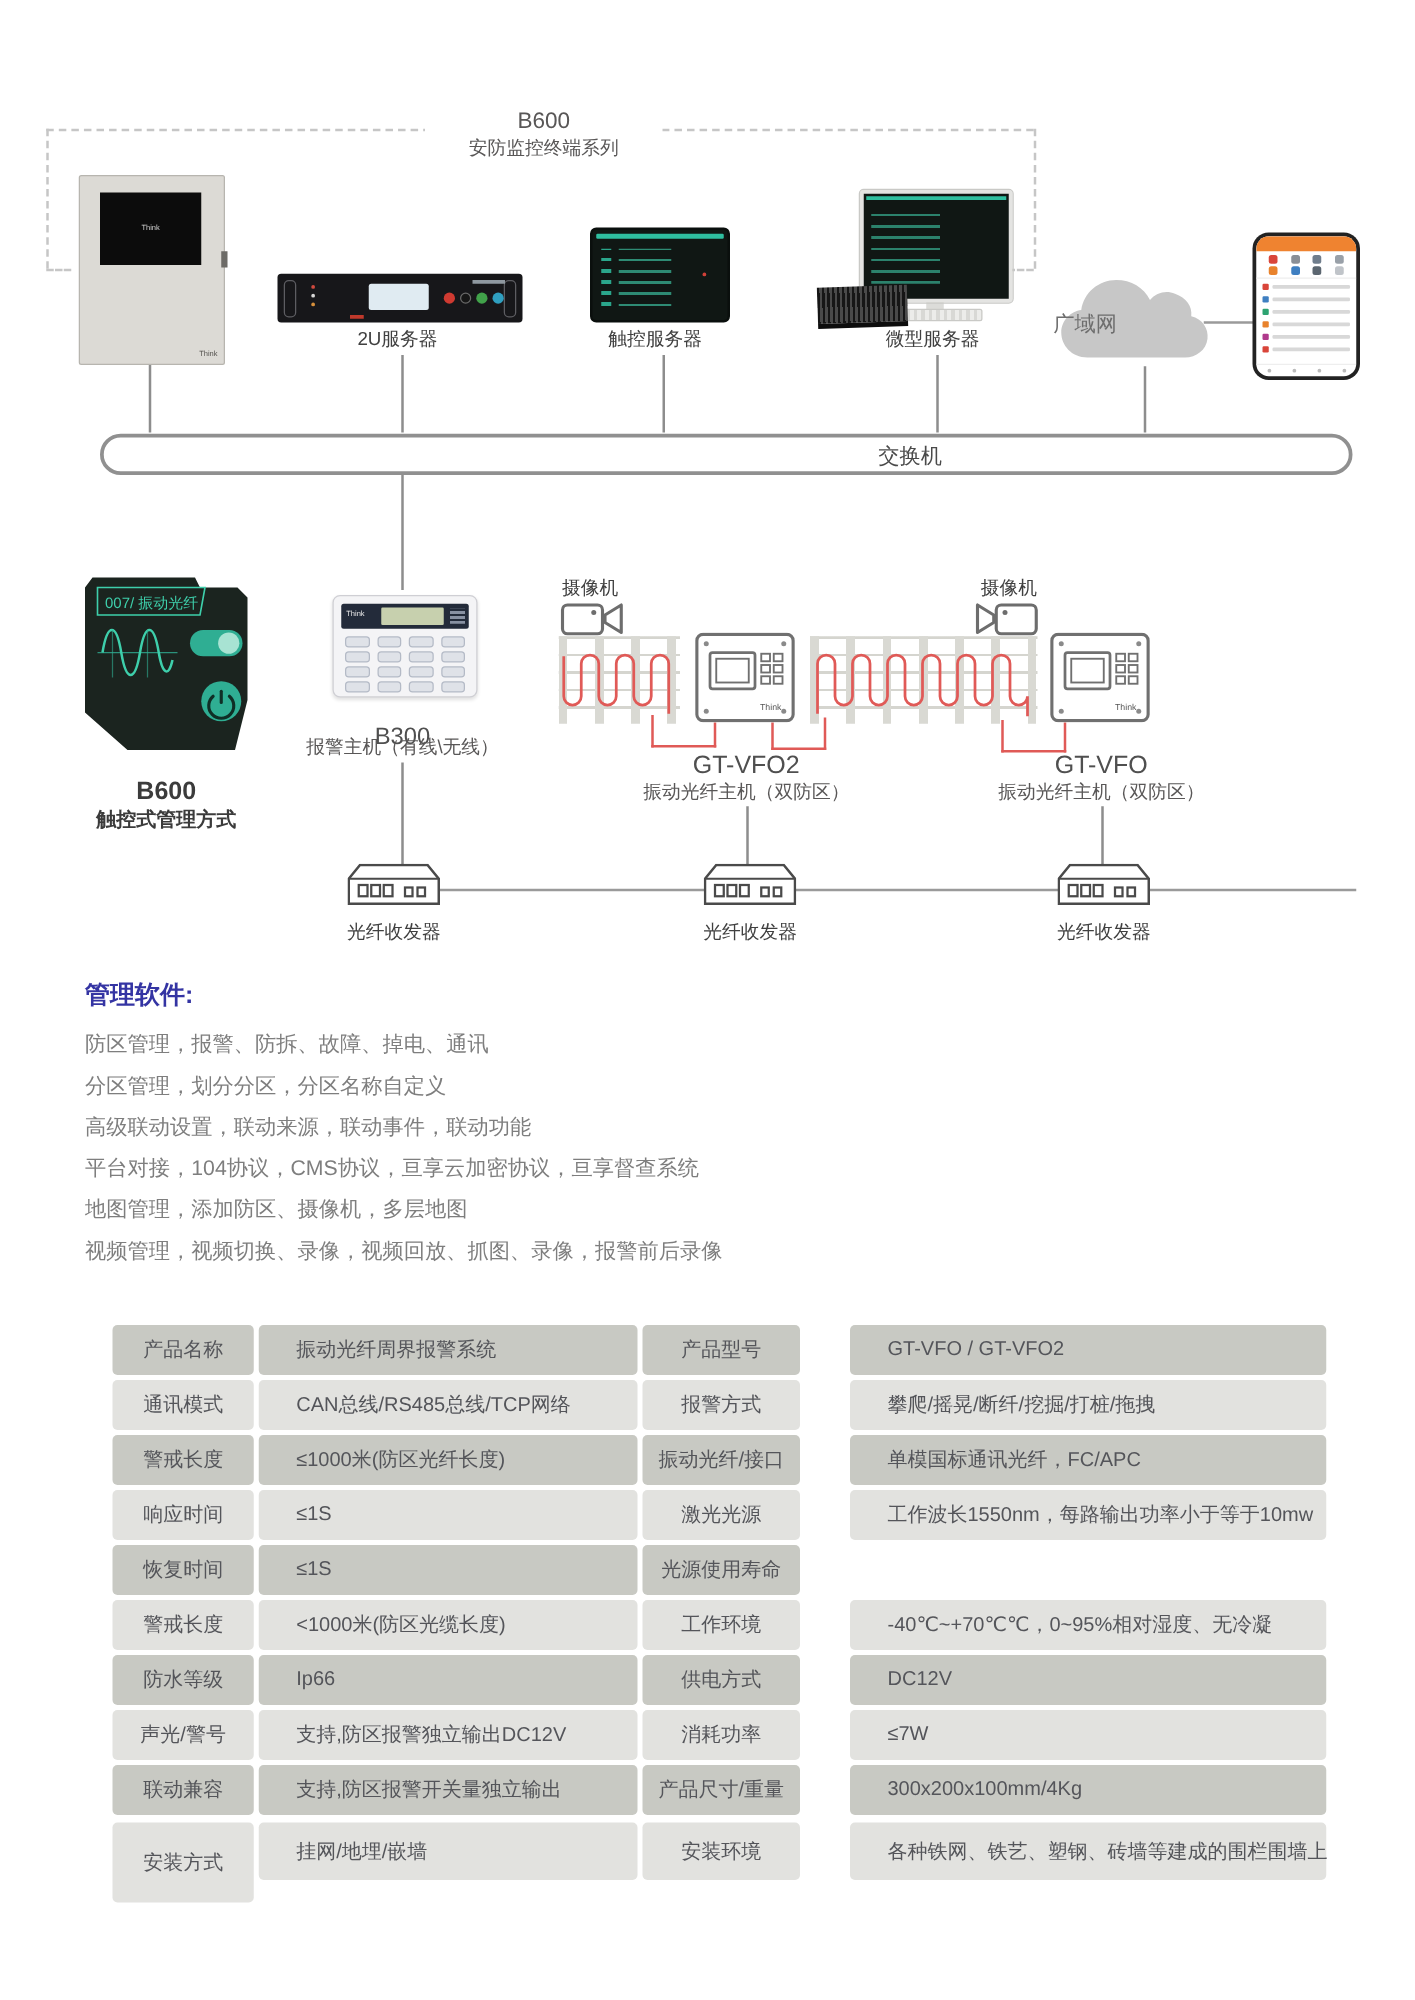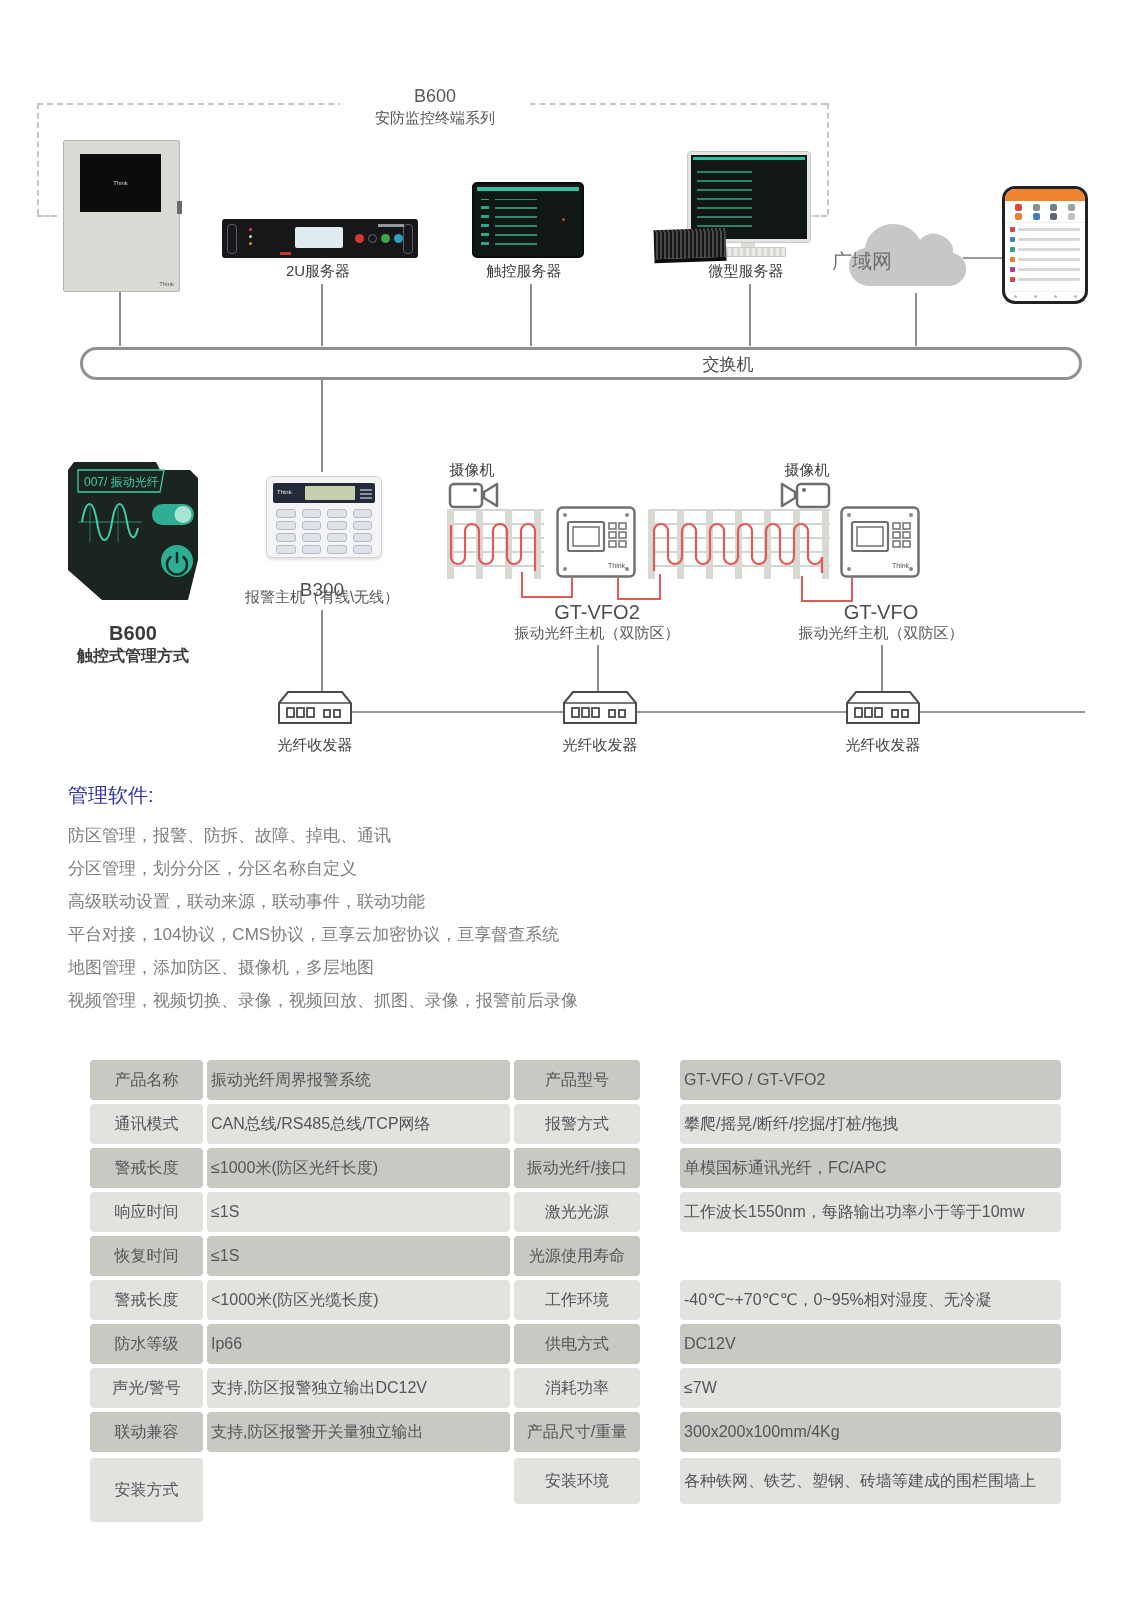--- a/index.html
+++ b/index.html
@@ -50,21 +50,21 @@
   .mon .dash{position:absolute;left:6px;top:10px;width:55px;height:62px;
       background:repeating-linear-gradient(0deg,rgba(62,201,167,.6) 0 2px,transparent 2px 9px)}
   .mon-neck{left:741px;top:239px;width:14px;height:10px;background:#dcdcd9;z-index:1}
   .mon-base{left:718px;top:248px;width:60px;height:5px;background:#d2d2cf;border-radius:2px;z-index:1}
   .kbd{left:712px;top:247px;width:72px;height:8px;background:#ececea;border:1px solid #c9c9c6;border-radius:2px;
        background-image:repeating-linear-gradient(90deg,#d8d8d5 0 3px,transparent 3px 6px);z-index:2}
   .sink{left:654px;top:229px;width:72px;height:29px;border-bottom:4px solid #0d0d0d;transform:rotate(-2deg);
         background:repeating-linear-gradient(90deg,#161616 0 2px,#4a4a4a 2px 4px);z-index:2}
 
   
-  .cloud-txt{position:absolute;left:832px;top:248px;width:124px;font-size:20px;color:#6e6e6e;z-index:2}
+  .cloud-txt{position:absolute;left:806px;top:248px;width:124px;text-align:center;font-size:17px;color:#6e6e6e;z-index:2}
   .phone{left:1002px;top:186px;width:86px;height:118px;background:#222;border-radius:13px;padding:3px;box-sizing:border-box;z-index:2}
   .phone-inner{background:#fff;border-radius:10px;height:100%;overflow:hidden;display:flex;flex-direction:column}
   .phone-header{height:12px;background:#ef8330;flex:0 0 auto}
   .phone-apps{display:grid;grid-template-columns:repeat(4,1fr);gap:2px;padding:3px 6px 2px}
   .phone-apps i{width:7px;height:7px;border-radius:2px;margin:auto}
   .phone-list{flex:1;padding:1px 5px;border-top:1px solid #eee}
   .prow{display:flex;align-items:center;gap:3px;height:10px}
   .prow i{width:5px;height:5px;border-radius:1px;flex:0 0 auto}
   .prow b{height:3px;background:#d8d8d8;border-radius:1px;flex:1}
   .phone-nav{height:9px;border-top:1px solid #eee;display:flex;justify-content:space-around;align-items:center}
@@ -92,27 +92,27 @@
   .fence{position:absolute;top:509px;height:70px;
       background:
         repeating-linear-gradient(90deg,#d9d9d3 0 7px,transparent 7px 29px),
         repeating-linear-gradient(0deg,transparent 0 12px,#d5d5cf 12px 14px)}
   .fence svg{position:absolute;left:0;top:0;width:100%;height:100%}
 
   
   .gtname{position:absolute;font-size:20px;color:#4f4f4f;text-align:center;white-space:nowrap}
   .gtdesc{position:absolute;font-size:15px;color:#595757;text-align:center;white-space:nowrap}
 
-  .sw-title{position:absolute;left:68px;top:782px;font-size:20px;font-weight:normal;color:#3434a3}
+  .sw-title{position:absolute;left:68px;top:782px;font-size:20px;font-weight:bold;color:#3434a3}
   .sw-line{position:absolute;left:68px;font-size:17px;color:#7e7e7e;white-space:nowrap}
 
   .trow{position:absolute;left:0;width:1132px;height:40px}
   .cell{position:absolute;top:0;height:40px;border-radius:4px;font-size:16px;color:#54555a;box-sizing:border-box}
   .lab{display:flex;align-items:center;justify-content:center;text-align:center}
-  .val{display:flex;align-items:center;padding-left:4px;white-space:nowrap}
+  .val{display:flex;align-items:center;padding-left:30px;white-space:nowrap}
   .c1{left:90px;width:113px}.c2{left:207px;width:303px}.c3{left:514px;width:126px}.c4{left:680px;width:381px}
   .r-dark .cell{background:#c8c9c3}
   .r-light .cell{background:#e2e2df}
 </style>
 </head>
 <body>
 
 <div class="page">
 
   <div class="dash-h" style="left:37px;top:103px;width:790px"></div>
@@ -443,18 +443,19 @@
       <div class="cell val c4">≤7W</div>
     </div>
     <div class="trow r-dark" style="top:1412px">
       <div class="cell lab c1">联动兼容</div>
       <div class="cell val c2">支持,防区报警开关量独立输出</div>
       <div class="cell lab c3">产品尺寸/重量</div>
       <div class="cell val c4">300x200x100mm/4Kg</div>
     </div>
     <div class="trow r-light" style="top:1458px;height:46px">
       <div class="cell lab c1" style="height:64px">安装方式</div>
+      <div class="cell val c2" style="height:46px">挂网/地埋/嵌墙</div>
       <div class="cell lab c3" style="height:46px">安装环境</div>
       <div class="cell val c4" style="height:46px">各种铁网、铁艺、塑钢、砖墙等建成的围栏围墙上</div>
     </div>
   </div>
 
 </div>
 
 </body></html>

